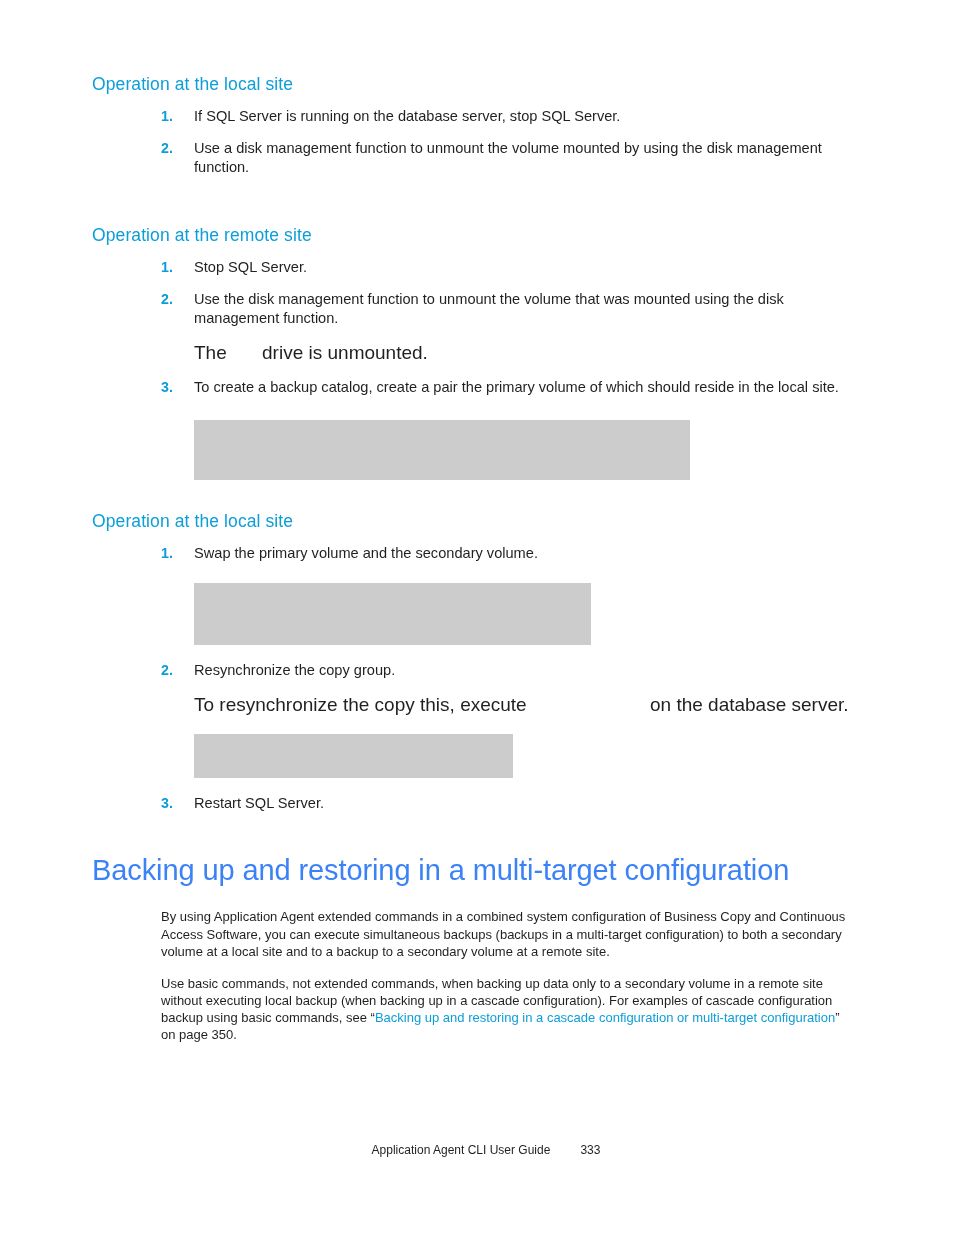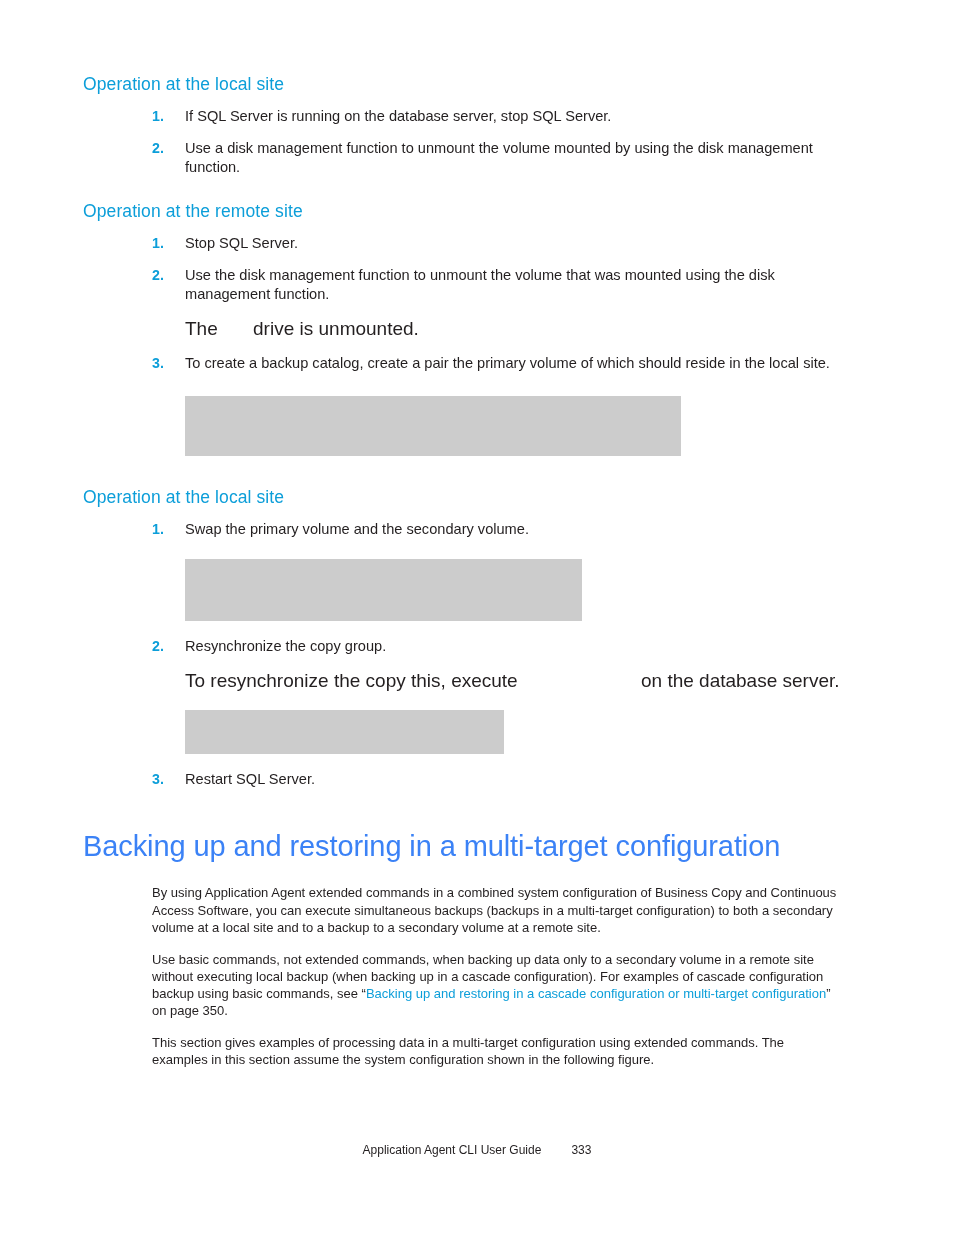--- a/index.html
+++ b/index.html
@@ -9,21 +9,21 @@
     height: 1235px;
     background: #ffffff;
     font-family: "Liberation Sans", sans-serif;
     color: #231f20;
     position: relative;
     overflow: hidden;
   }
 
   .page {
     position: absolute;
-    left: 0; top: 0;
+    left: 9px; top: 0;
     width: 766px;
     height: 1235px;
   }
 
   
   .content {
     position: absolute;
     left: 83px;
     top: 74px;
     width: 760px;
@@ -32,21 +32,21 @@
   
   .h-sub {
     color: #0c9ed9;
     font-size: 17.5px;
     font-weight: 400;
     letter-spacing: 0.1px;
     line-height: 1.25;
     margin: 0;
     padding: 0;
   }
-  .h-sub.spaced { margin-top: 24px; }
+  .h-sub.spaced { margin-top: 48px; }
 
   .h-main {
     color: #3b82f6;
     font-size: 29px;
     font-weight: 400;
     letter-spacing: -0.1px;
     line-height: 1.2;
     margin: 0;
     padding: 0;
   }
@@ -194,20 +194,19 @@
     </ol>
 
     <h1 class="h-main" style="margin-top:40px;">Backing up and restoring in a multi-target configuration</h1>
 
     <p class="body-p" style="margin-top:21px;">By using Application Agent extended commands in a combined system configuration of Business Copy and Continuous Access Software, you can execute simultaneous backups (backups in a multi-target configuration) to both a secondary volume at a local site and to a backup to a secondary volume at a remote site.</p>
 
     <p class="body-p">
       <span>Use basic commands, not extended commands, when backing up data only to a secondary volume in a remote site without executing local backup (when backing up in a cascade configuration). For examples of cascade configuration backup using basic commands, see “</span><span class="xref">Backing up and restoring in a cascade configuration or multi-target configuration</span><span>” on page 350.</span>
     </p>
 
-    <p class="body-p">This section gives examples of processing data in a multi-target configuration using extended commands. The examples in this section assume the system configuration shown in the following figure.</p>
 
   </div>
 
   <div class="footer">
     <span class="guide">Application Agent CLI User Guide</span><span class="pageno">333</span>
   </div>
 </div>
 
 </body></html>

